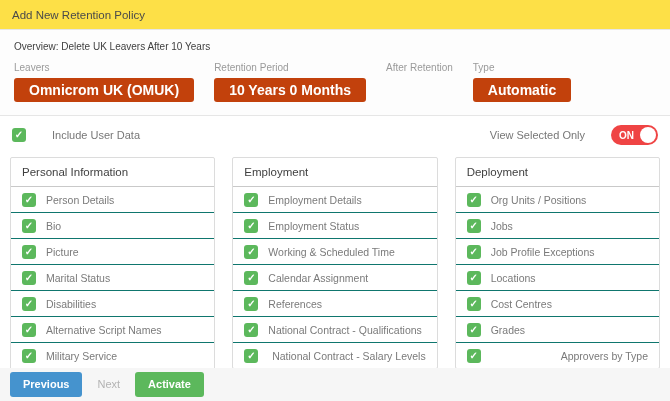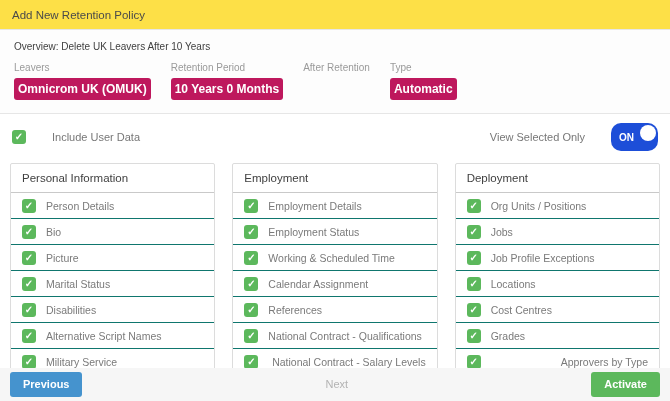--- a/index.html
+++ b/index.html
@@ -32,25 +32,25 @@
   }
   .fields { display: flex; }
   .field { margin-right: 20px; }
   .field-label {
     font-size: 10px;
     color: #9a9a9a;
     margin-bottom: 5px;
   }
   .badge {
     display: inline-block;
-    background: #be185d;
+    background: #c2410c;
     color: #fff;
-    font-size: 12px;
+    font-size: 14px;
     font-weight: bold;
-    padding: 5px 4px;
+    padding: 5px 15px;
     border-radius: 3px;
     line-height: 1;
   }
 
   .options {
     display: flex;
     justify-content: space-between;
     align-items: center;
     padding: 9px 12px 8px;
   }
@@ -71,22 +71,22 @@
     flex: none;
   }
   .cb::after {
     content: "✓";
     color: #fff;
     font-size: 10px;
     font-weight: bold;
     line-height: 1;
   }
   .toggle {
-    width: 47px; height: 28px;
-    background: #1d4ed8;
+    width: 47px; height: 20px;
+    background: #ef4444;
     border-radius: 10px;
     position: relative;
     display: flex;
     align-items: center;
     cursor: pointer;
   }
   .toggle-state {
     color: #fff;
     font-size: 10px;
     font-weight: bold;
@@ -130,22 +130,22 @@
   }
   .row:last-child { border-bottom: none; justify-content: space-between; }
 
   .footer {
     position: absolute;
     left: 0; right: 0; bottom: 0;
     height: 33px;
     background: #f6f6f6;
     display: flex;
     align-items: center;
-    justify-content: space-between;
-    gap: 8px;
+    justify-content: flex-start;
+    gap: 2px;
     padding: 0 10px;
   }
   .btn {
     font-size: 11px;
     font-weight: bold;
     padding: 6px 13px;
     border-radius: 3px;
     border: none;
     color: #fff;
     font-family: inherit;

